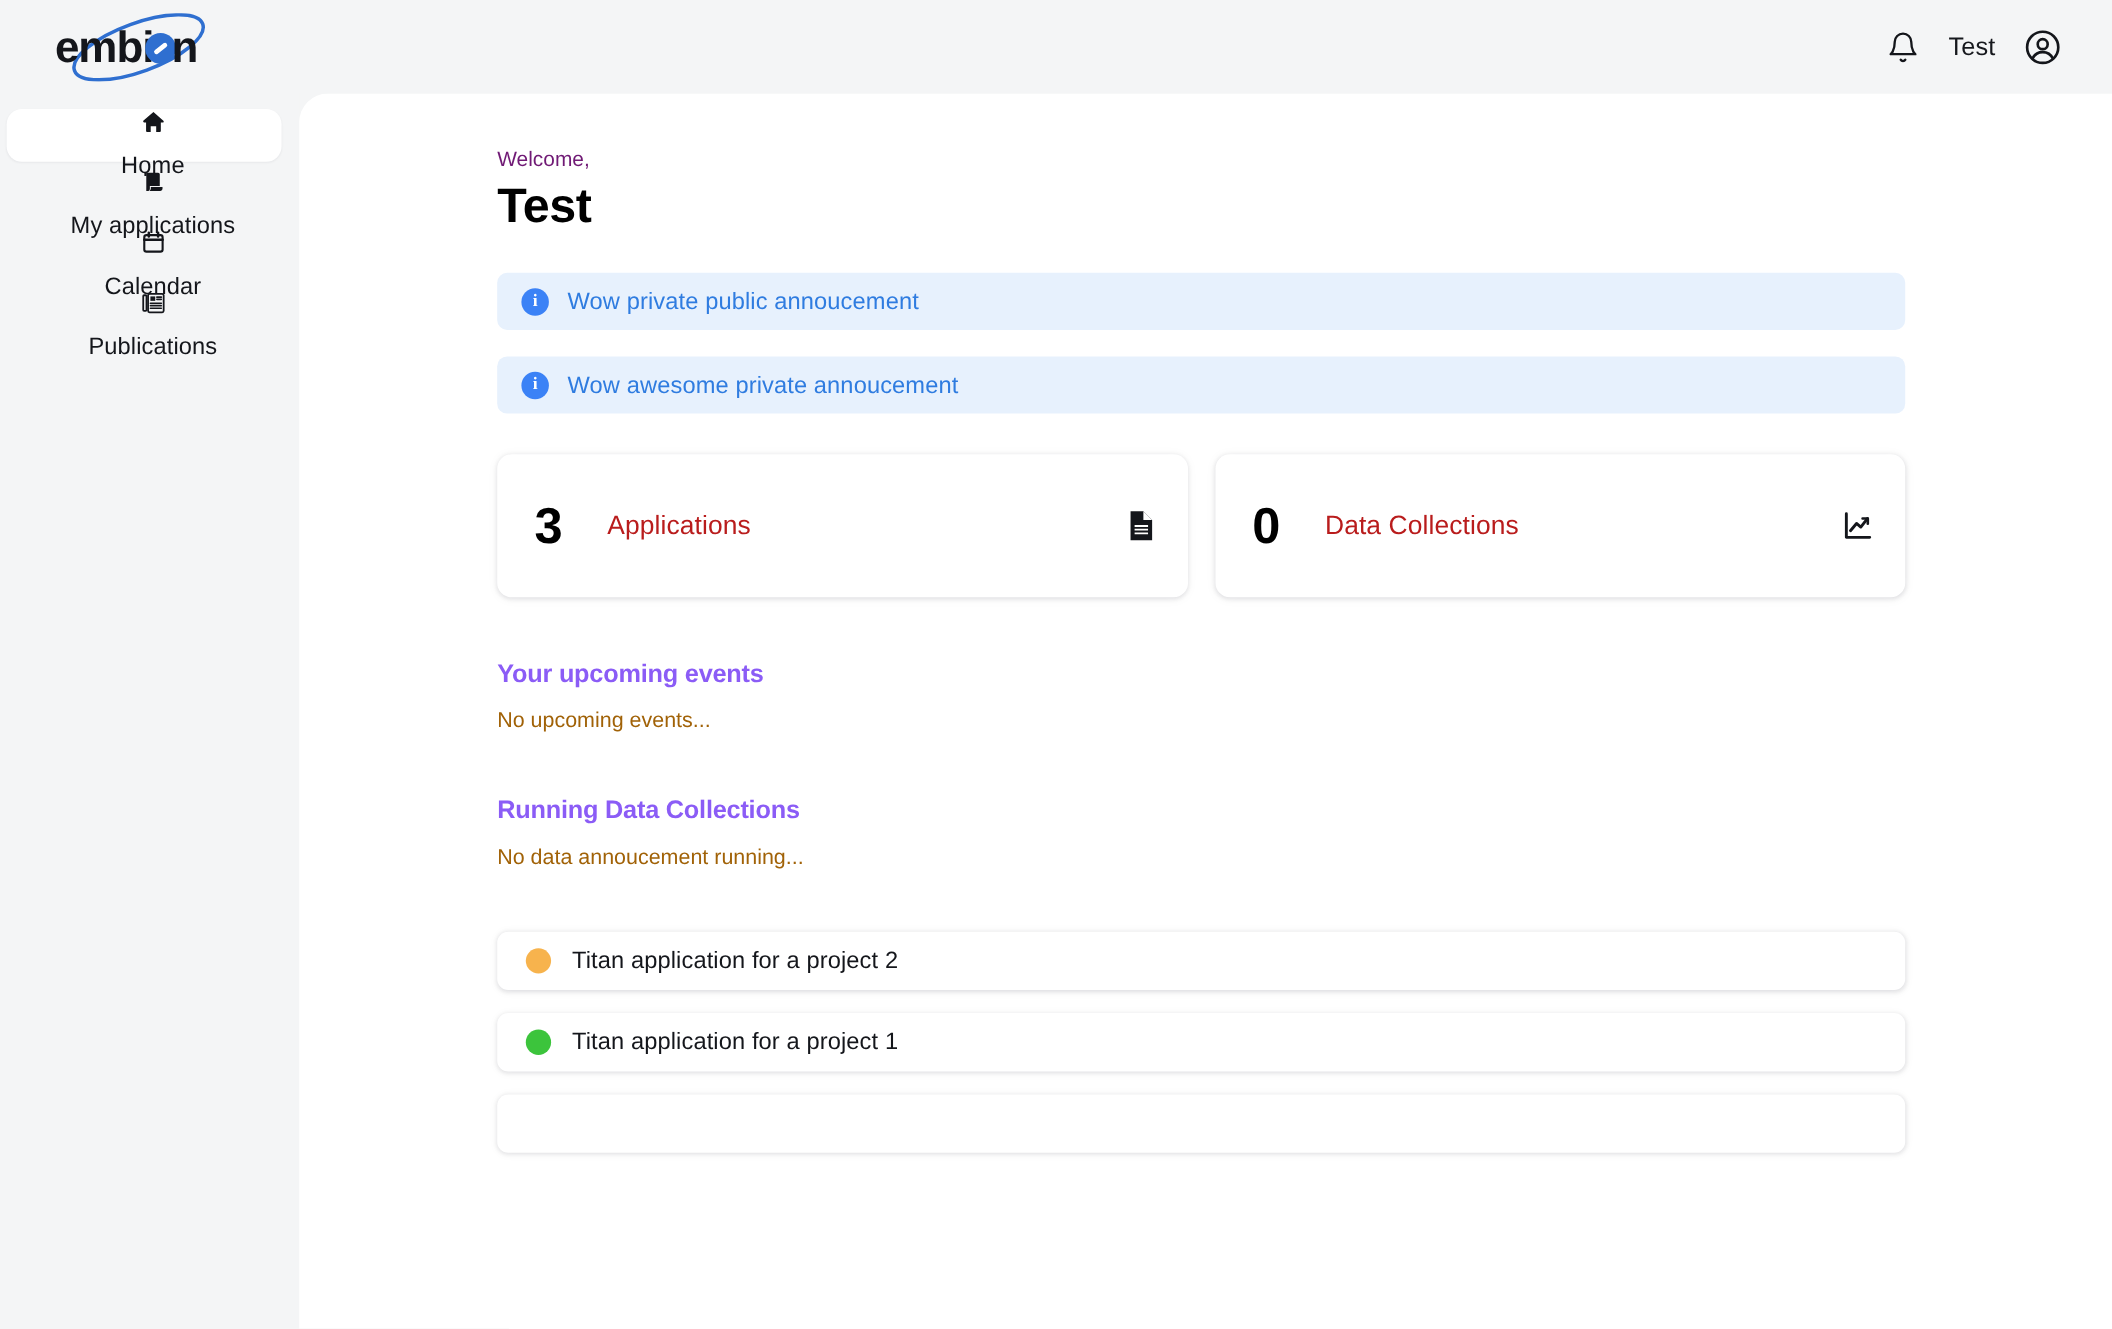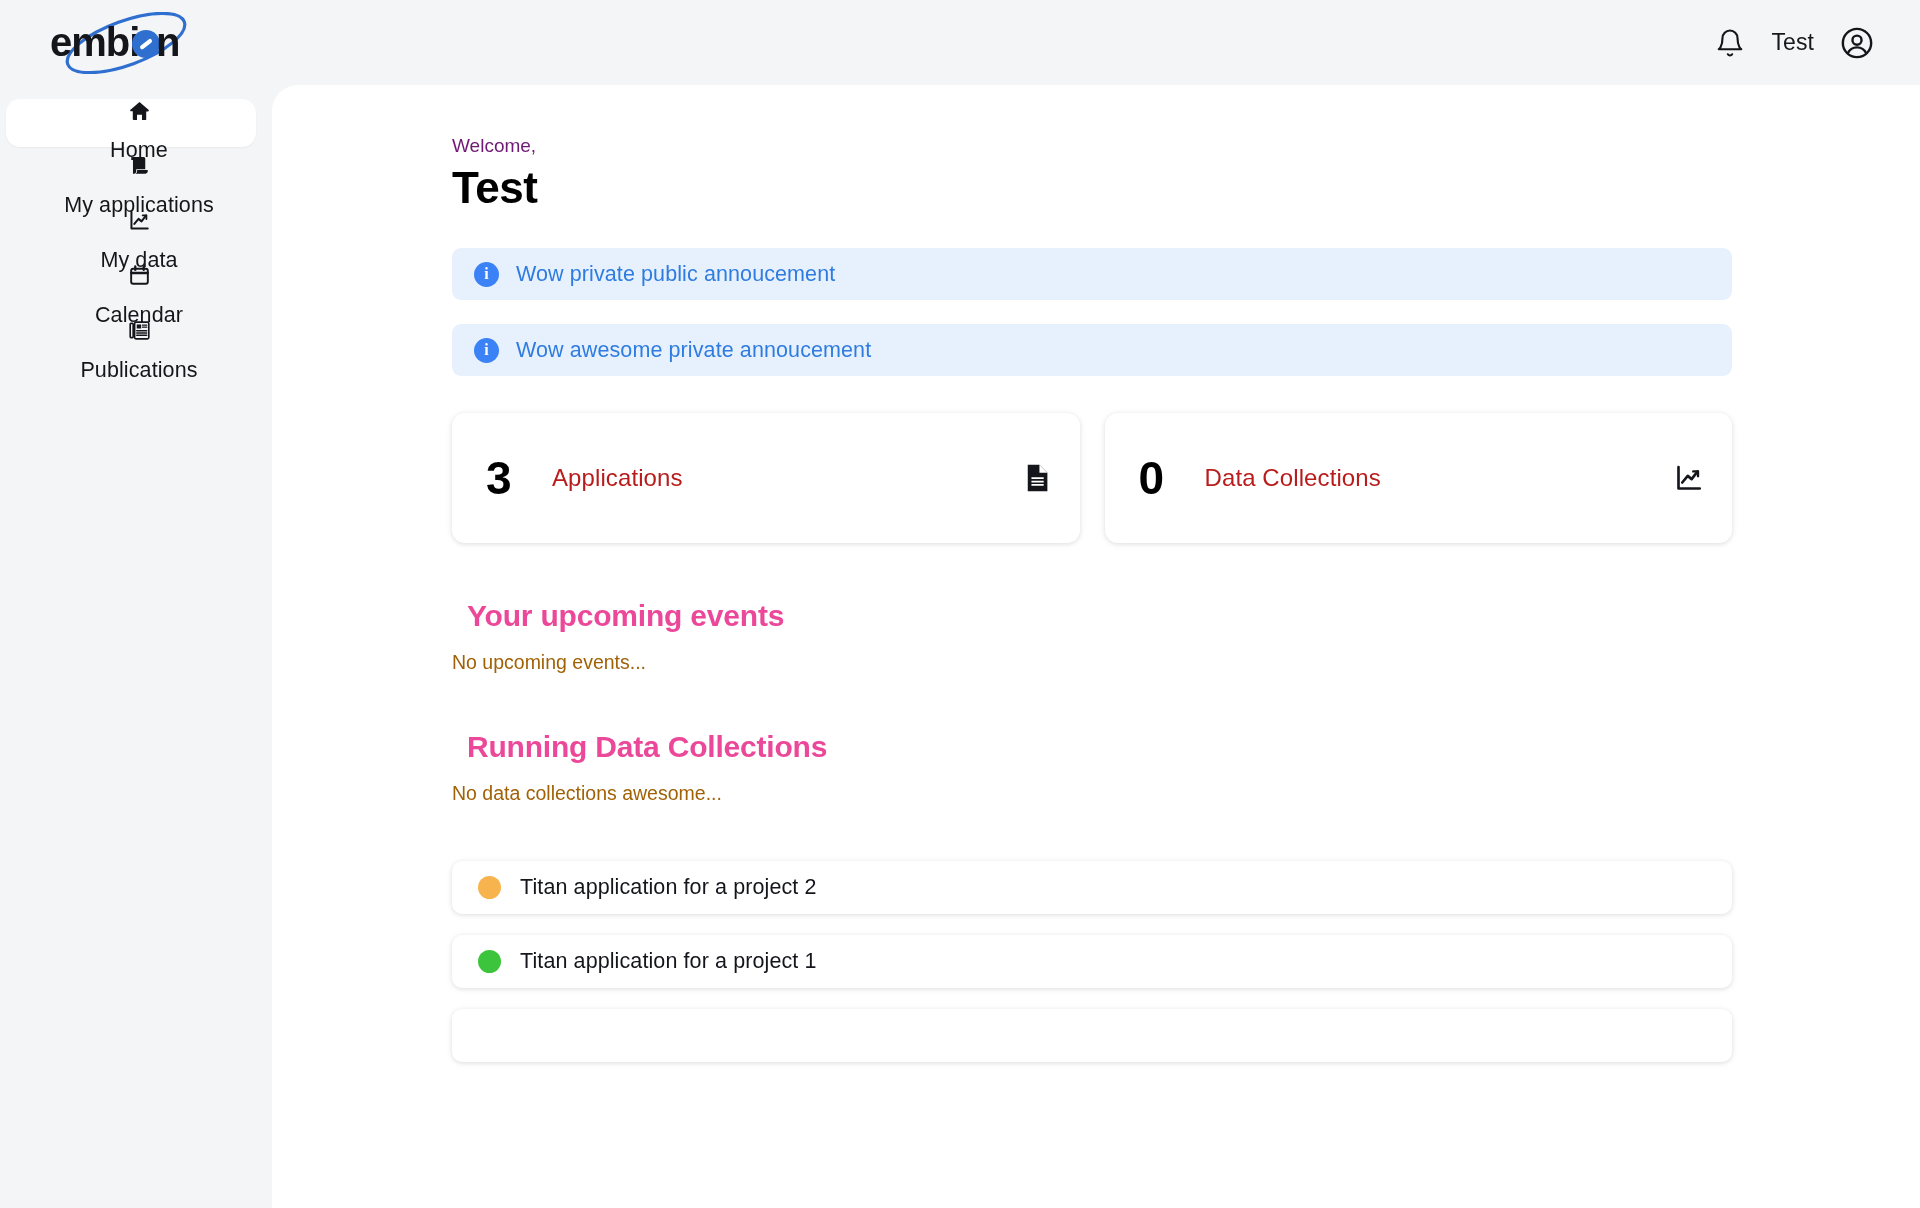--- a/index.html
+++ b/index.html
@@ -208,25 +208,24 @@
     height: 30px;
     display: flex;
     align-items: center;
     justify-content: center;
   }
   .stat-icon svg { display: block; }
 
   
   .section { margin-top: 56px; }
   .section-title {
-    font-size: 30px;
+    font-size: 23px;
     font-weight: bold;
-    color: #ec4899;
+    color: #8b5cf6;
     letter-spacing: -.2px;
-    margin-left: 15px;
   }
   .section-empty {
     font-size: 19.5px;
     color: #a16207;
     margin-top: 18px;
   }
 
   
   .app-list {
     margin-top: 26px;
@@ -304,30 +303,20 @@
       <span class="nav-icon">
         <svg width="23" height="23" viewBox="0 0 24 24" fill="#14161b">
           <path d="M3.4 3.2h2.1v3.1H3.4z"></path>
           <path d="M5.2 3.2h11.2c.9 0 1.6.8 1.6 1.7v10.9H8.6v2.5c0 1.2-1 2.2-2.2 2.2H5.2z"></path>
           <path d="M9.5 16.7h11.1v1.4c0 1.3-1 2.4-2.3 2.4H7.8c1-.4 1.7-1.4 1.7-2.5z"></path>
         </svg>
       </span>
       <span class="nav-label">My applications</span>
     </div>
 
-    <div class="nav-item">
-      <span class="nav-icon">
-        <svg width="23" height="23" viewBox="0 0 24 24" fill="none" stroke="#14161b" stroke-width="2.1" stroke-linecap="round" stroke-linejoin="round">
-          <path d="M3.6 3.2v17.2h17"></path>
-          <path d="M6.6 15.6 11 10.3l3.1 2.6 4.8-6.2"></path>
-          <path d="M15.4 6.7h3.8v3.8" stroke-width="1.9"></path>
-        </svg>
-      </span>
-      <span class="nav-label">My data</span>
-    </div>
 
 
     <div class="nav-item">
       <span class="nav-icon">
         <svg width="23" height="23" viewBox="0 0 24 24" fill="none" stroke="#14161b" stroke-width="2" stroke-linecap="round" stroke-linejoin="round">
           <rect x="3.3" y="5" width="17.4" height="15.6" rx="2.1"></rect>
           <path d="M3.3 9.4h17.4" stroke-width="2.4"></path>
           <path d="M7.6 2.6v3.6M16.4 2.6v3.6" stroke-width="2.4"></path>
         </svg>
       </span>
@@ -392,21 +381,21 @@
           </div>
         </div>
 
         <div class="section">
           <div class="section-title">Your upcoming events</div>
           <div class="section-empty">No upcoming events...</div>
         </div>
 
         <div class="section">
           <div class="section-title">Running Data Collections</div>
-          <div class="section-empty">No data collections awesome...</div>
+          <div class="section-empty">No data annoucement running...</div>
         </div>
 
         <div class="section">
 
           <div class="app-list">
             <div class="app-row">
               <span class="status-dot" style="background: rgb(247, 179, 77);"></span>
               <span class="app-name">Titan application for a project 2</span>
             </div>
             <div class="app-row">

